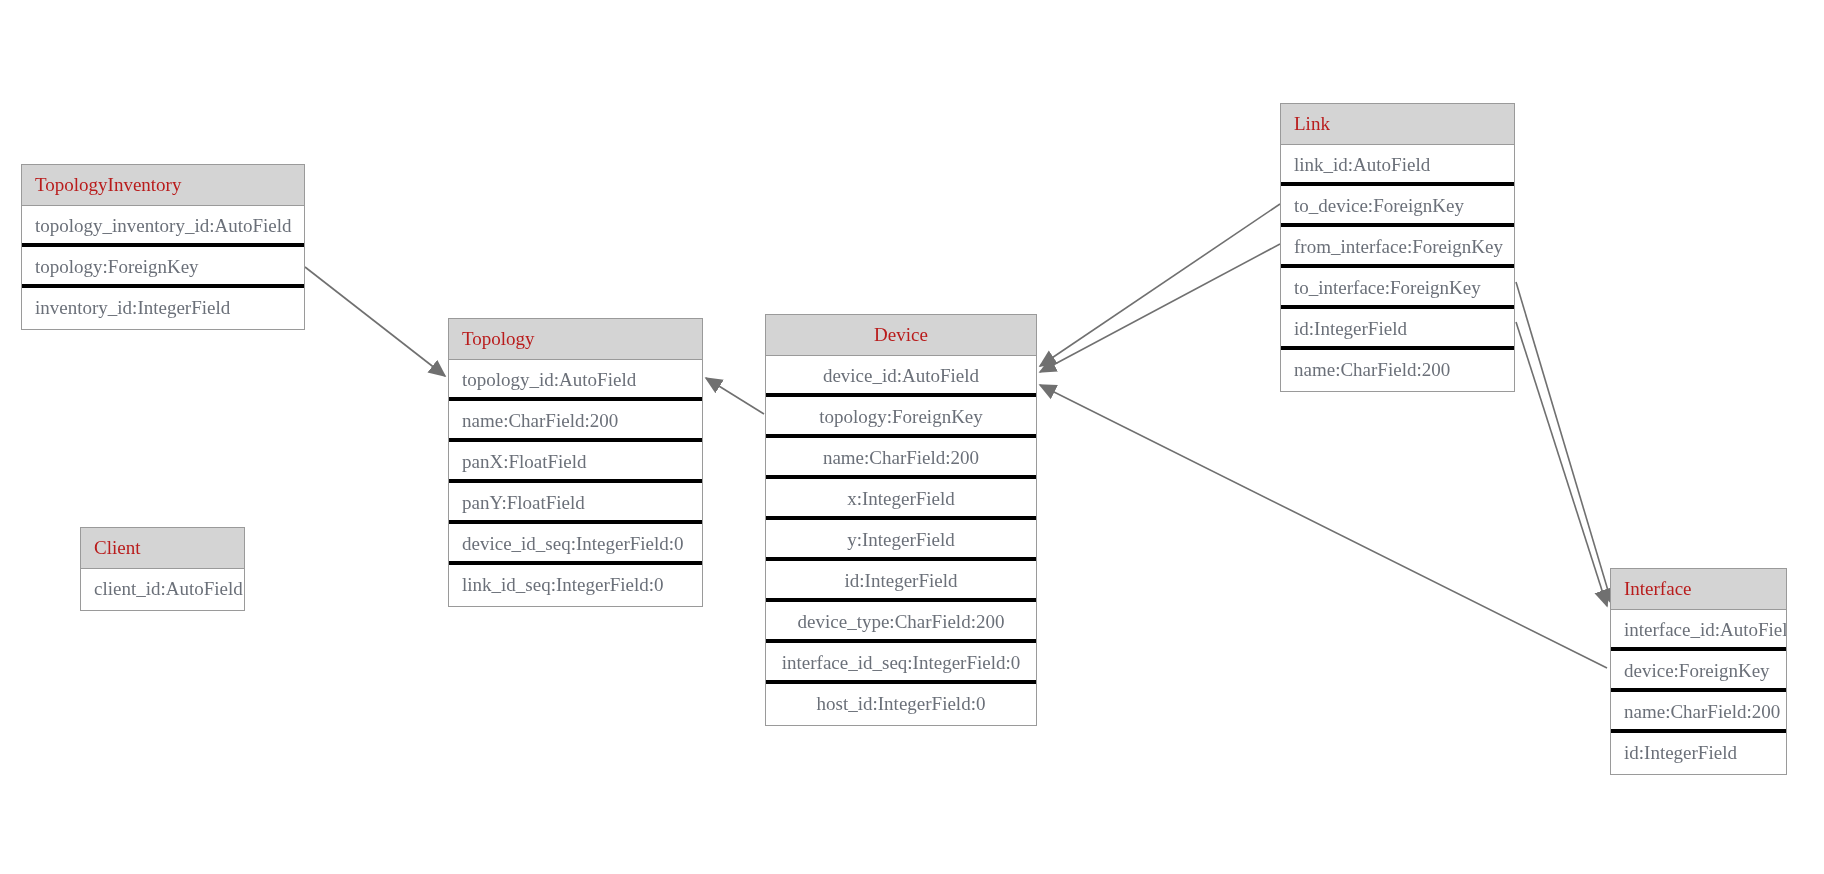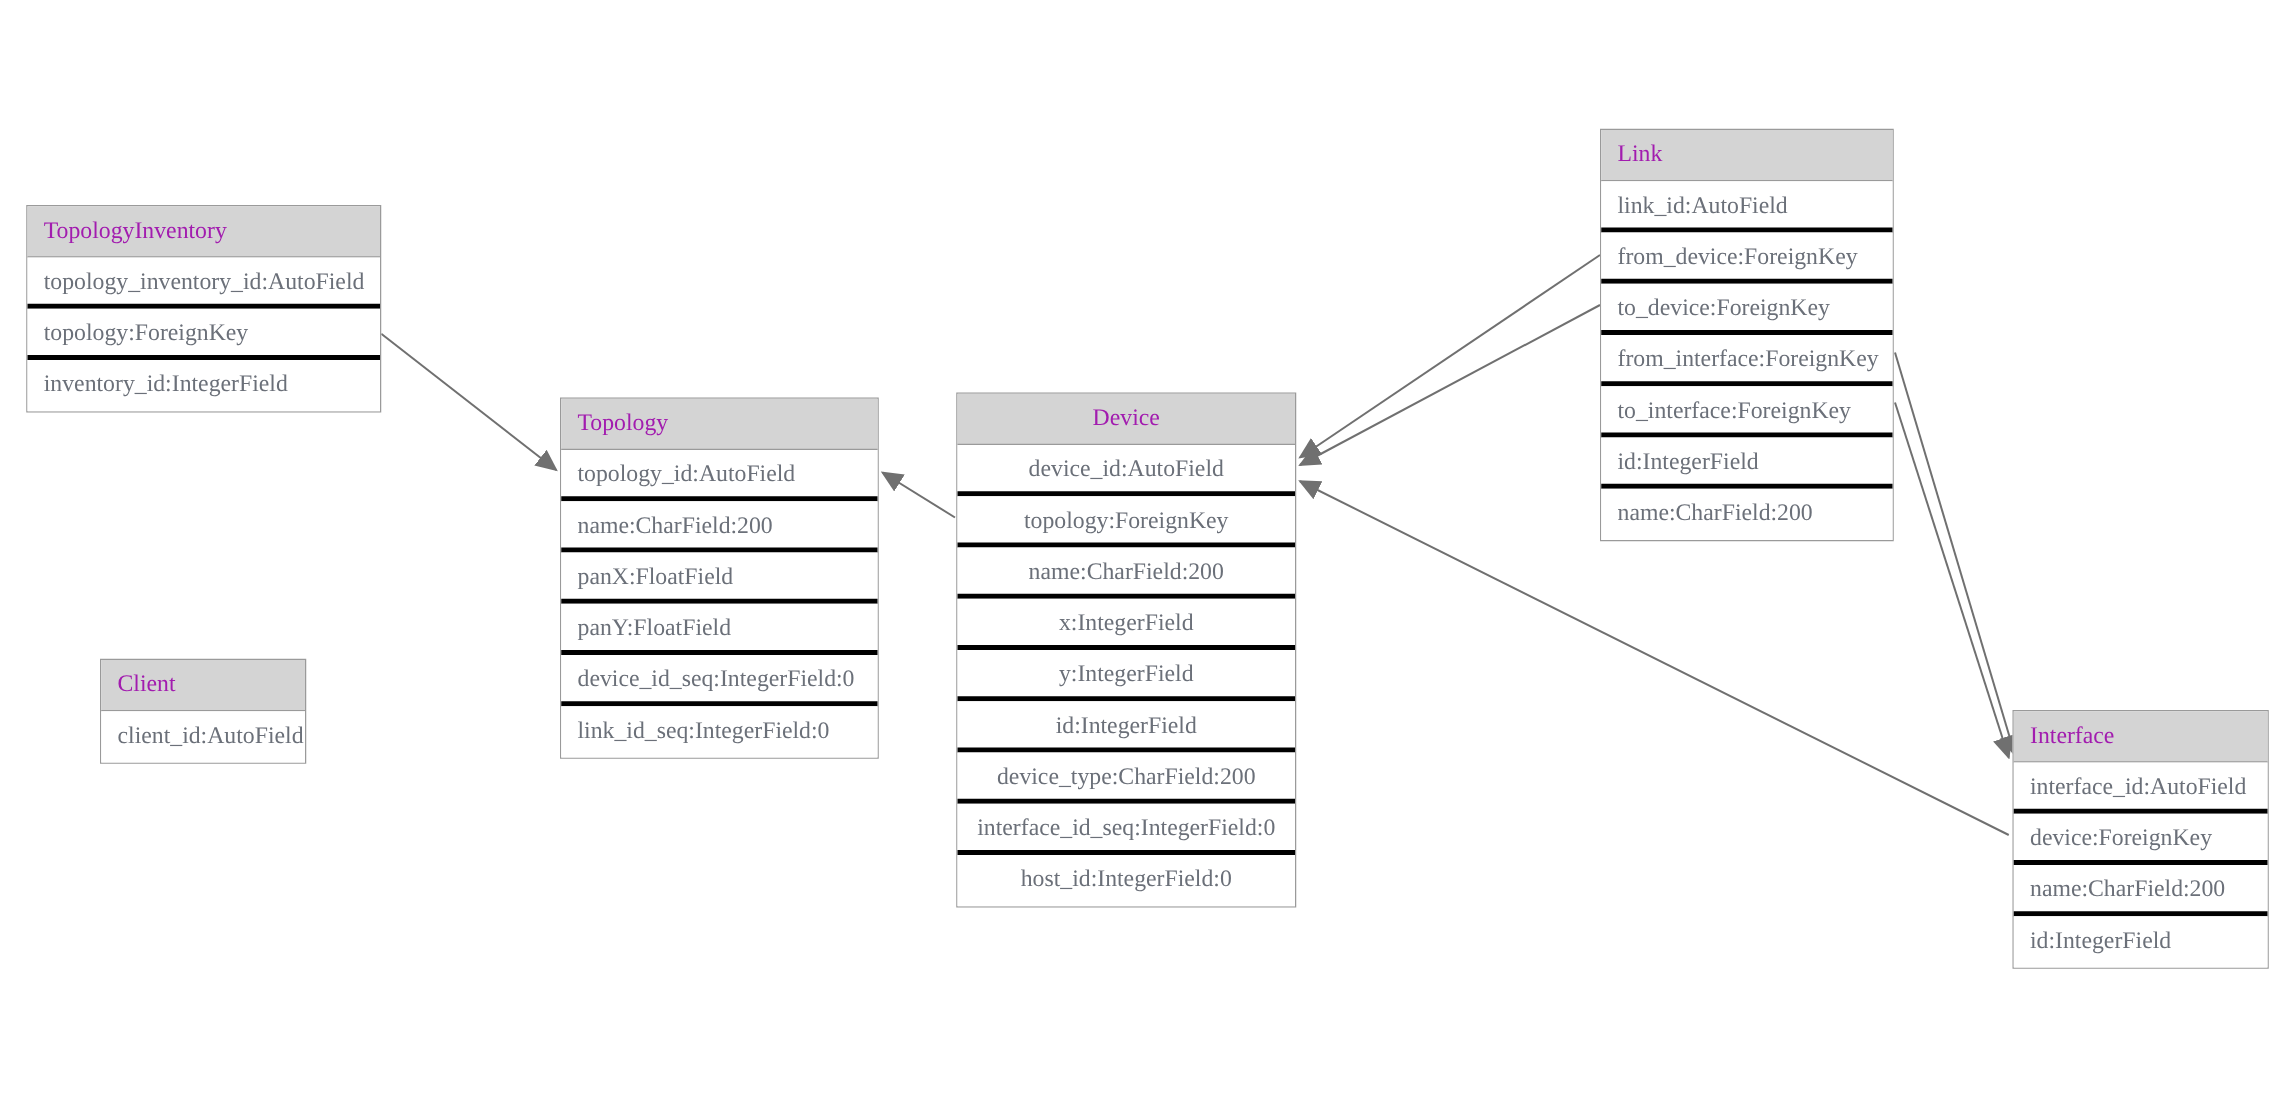--- a/index.html
+++ b/index.html
@@ -11,21 +11,21 @@
   #edges{position:absolute;left:0;top:0;width:1824px;height:874px;pointer-events:none;}
   .entity{
     position:absolute;
     border:1px solid #9a9a9a;
     background:#ffffff;
     box-sizing:border-box;
   }
   .entity-title{
     background:#d4d4d4;
     border-bottom:1px solid #9a9a9a;
-    color:#a21caf;
+    color:#b91c1c;
     font-size:19px;
     line-height:40px;
     height:41px;
     padding:0 13px;
     box-sizing:border-box;
     white-space:nowrap;
     overflow:hidden;
   }
   .entity-field{
     border-bottom:4px solid #000000;
@@ -91,28 +91,27 @@
         <div class="entity-field">x:IntegerField</div>
         <div class="entity-field">y:IntegerField</div>
         <div class="entity-field">id:IntegerField</div>
         <div class="entity-field">device_type:CharField:200</div>
         <div class="entity-field">interface_id_seq:IntegerField:0</div>
         <div class="entity-field">host_id:IntegerField:0</div>
       </div>
       <div class="entity" style="left: 1280px; top: 103px; width: 235px;">
         <div class="entity-title">Link</div>
         <div class="entity-field">link_id:AutoField</div>
-        <div class="entity-field">from_device:ForeignKey</div>
         <div class="entity-field">to_device:ForeignKey</div>
         <div class="entity-field">from_interface:ForeignKey</div>
         <div class="entity-field">to_interface:ForeignKey</div>
         <div class="entity-field">id:IntegerField</div>
         <div class="entity-field">name:CharField:200</div>
       </div>
-      <div class="entity" style="left: 1610px; top: 568px; width: 205px;">
+      <div class="entity" style="left: 1610px; top: 568px; width: 177px;">
         <div class="entity-title">Interface</div>
         <div class="entity-field">interface_id:AutoField</div>
         <div class="entity-field">device:ForeignKey</div>
         <div class="entity-field">name:CharField:200</div>
         <div class="entity-field">id:IntegerField</div>
       </div>
     </div>
 
 </div>
 

